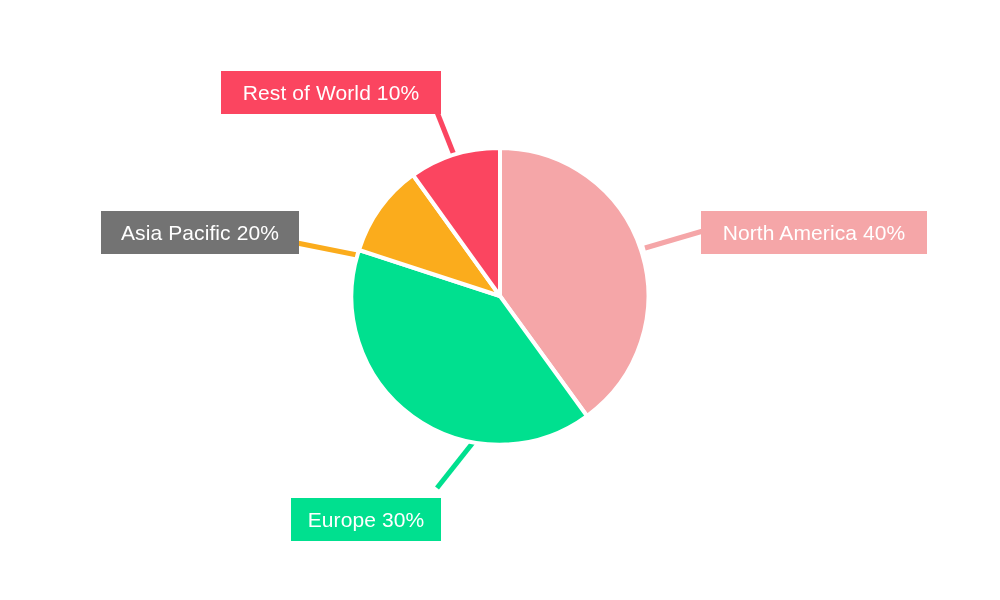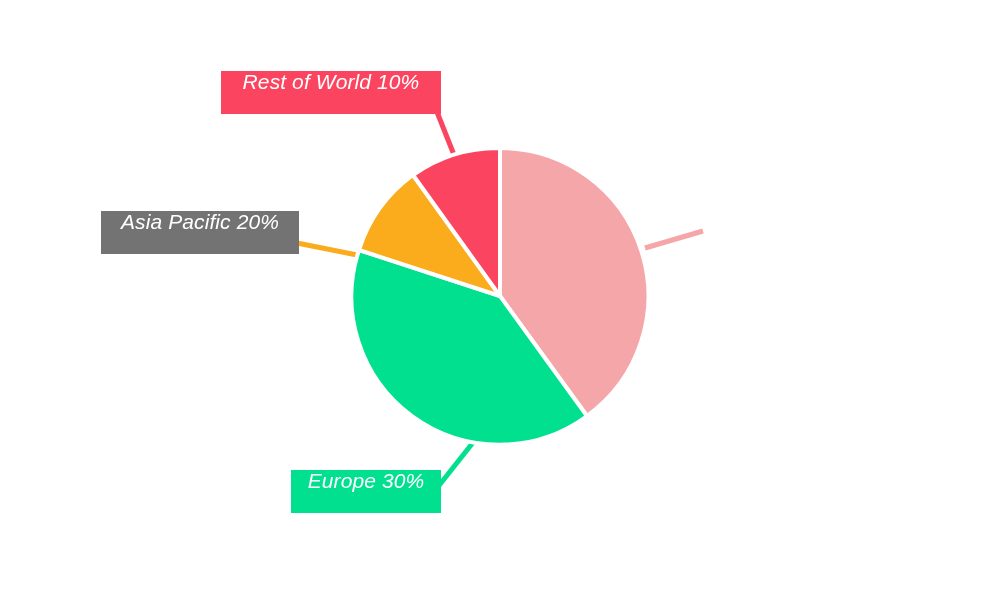--- a/index.html
+++ b/index.html
@@ -19,31 +19,30 @@
     position: absolute;
     left: 0;
     top: 0;
     width: 1000px;
     height: 600px;
     display: block;
   }
   .label-box {
     position: absolute;
     display: flex;
-    align-items: flex-start;
+    align-items: center;
     justify-content: center;
     color: #ffffff;
     font-family: "Liberation Sans", sans-serif;
     font-size: 21px;
     line-height: 1;
     letter-spacing: 0.1px;
     white-space: nowrap;
     box-sizing: border-box;
     padding: 0 10px;
-    font-style: italic;
   }
 </style>
 </head>
 <body>
 
 <div id="root">
 
   <svg id="chart-svg" viewBox="0 0 1000 600">
 
     <g>
@@ -62,18 +61,21 @@
   </svg>
 
   <div class="label-box" style="left:221px; top:71px; width:220px; height:43px; background:#FB4560;">
     <span>Rest of World 10%</span>
   </div>
 
   <div class="label-box" style="left:101px; top:211px; width:198px; height:43px; background:#737373;">
     <span>Asia Pacific 20%</span>
   </div>
 
+  <div class="label-box" style="left:701px; top:211px; width:226px; height:43px; background:#F5A6A8;">
+    <span>North America 40%</span>
+  </div>
 
-  <div class="label-box" style="left:291px; top:470px; width:150px; height:43px; background:#00E08F;">
+  <div class="label-box" style="left:291px; top:498px; width:150px; height:43px; background:#00E08F;">
     <span>Europe 30%</span>
   </div>
 
 </div>
 
 </body></html>

